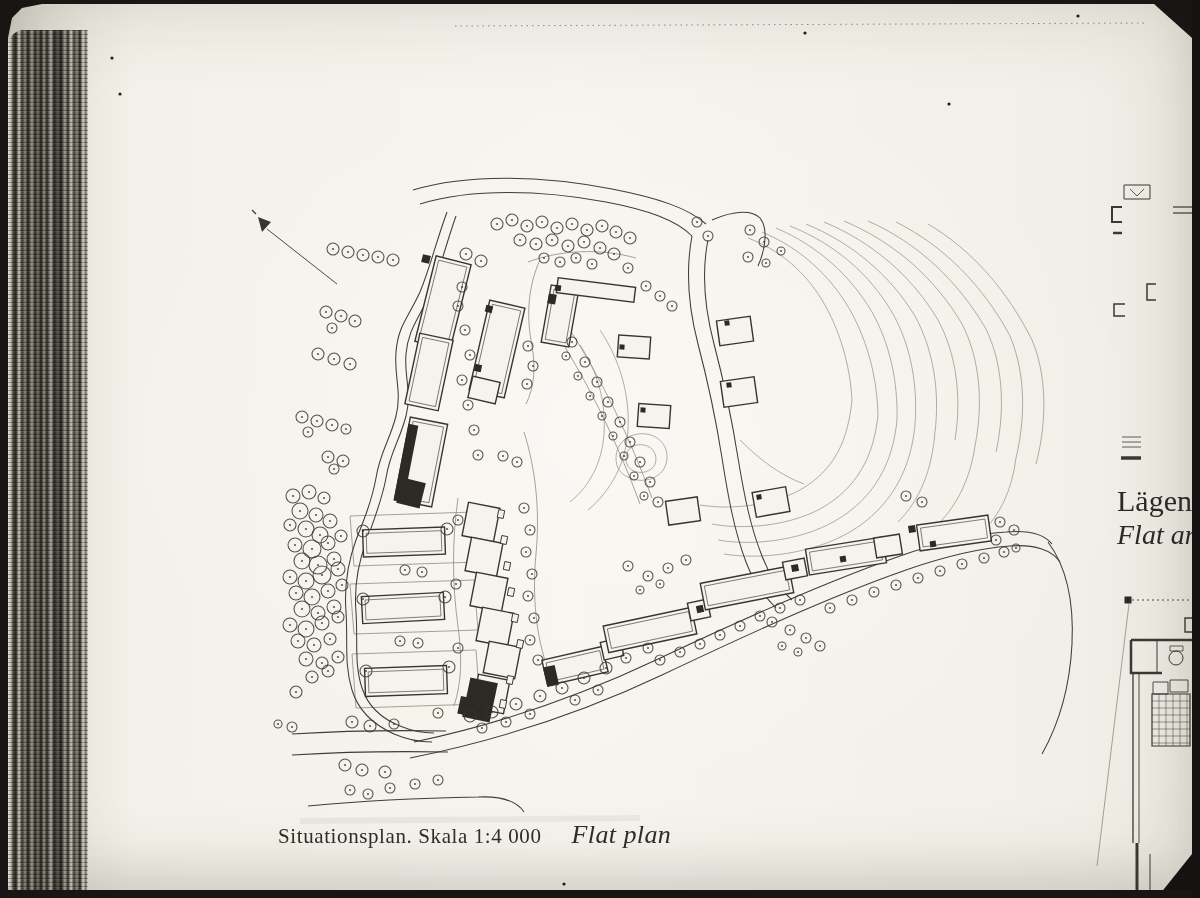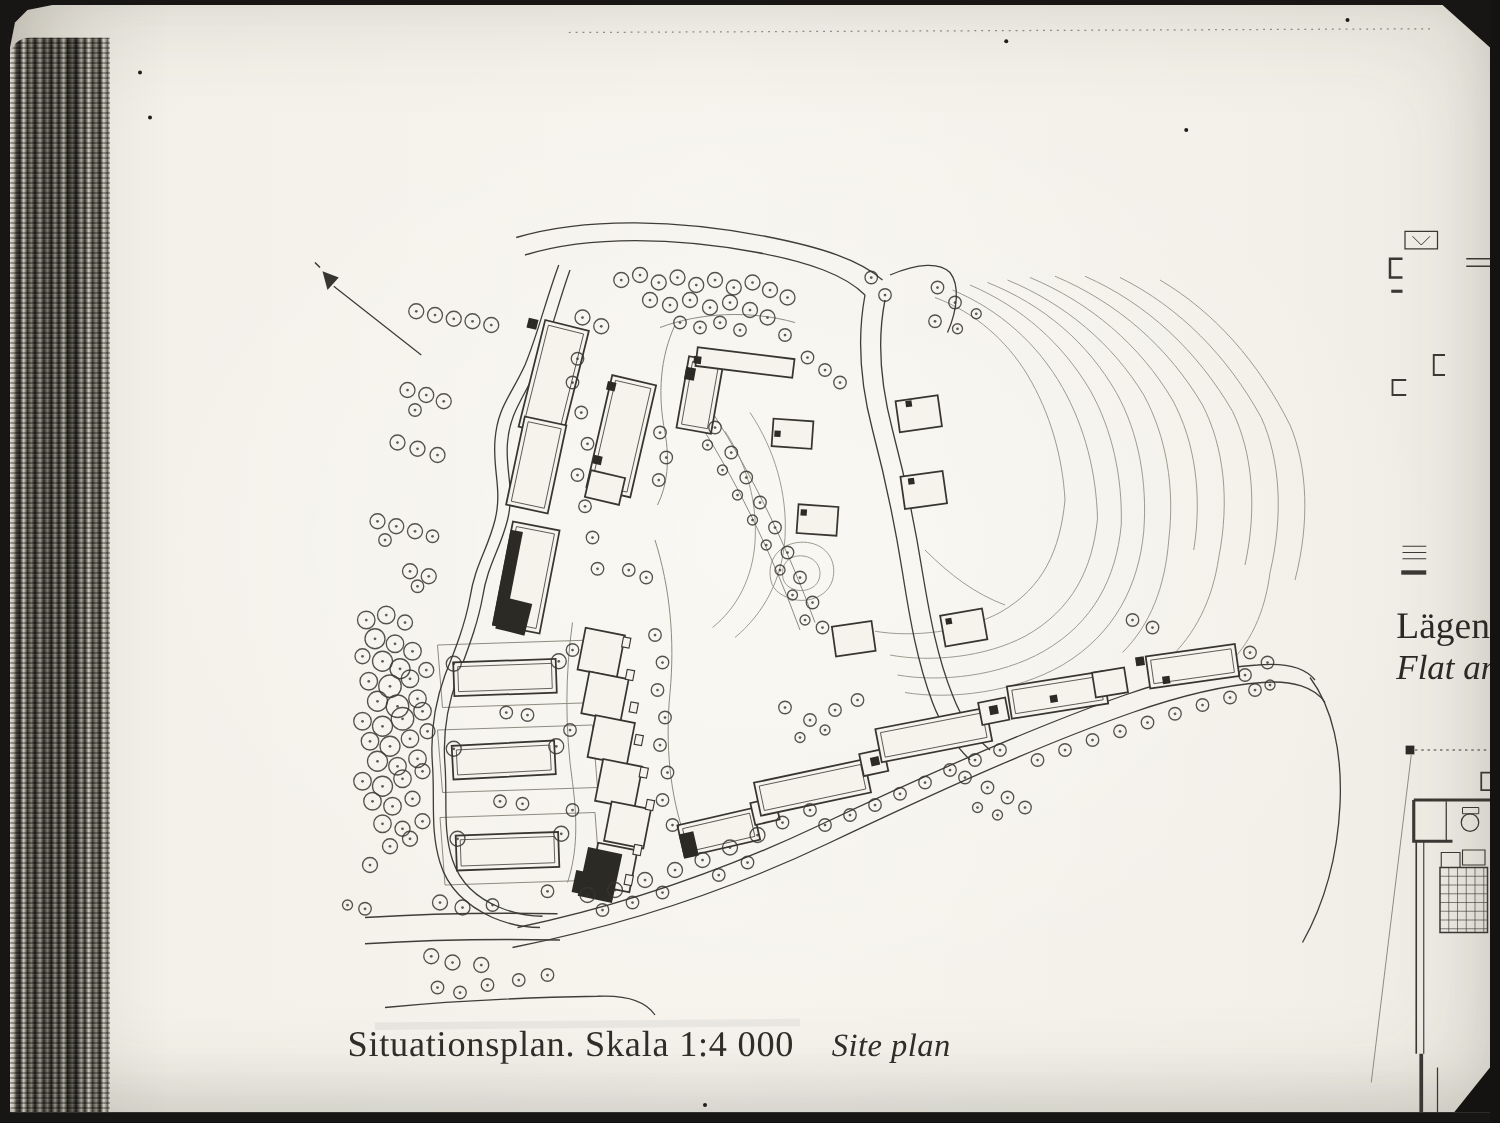--- a/index.html
+++ b/index.html
@@ -10,21 +10,21 @@
         clip-path:polygon(0 34px,4px 14px,14px 4px,34px 0,1146px 0,1184px 34px,1184px 886px,0 886px);
         box-shadow:inset 0 0 90px rgba(60,55,45,.16), inset 0 -18px 40px rgba(60,55,45,.10);}
   .fore-edge{position:absolute;left:0;top:26px;width:80px;height:860px;border-radius:16px 0 0 6px;
         background:
          repeating-linear-gradient(180deg, rgba(0,0,0,.30) 0 1px, rgba(255,255,255,.06) 1px 2px, rgba(0,0,0,0) 2px 4px),
          linear-gradient(90deg,#e7e4da 0,#bdb9ad 3px,#4a4840 5px,#23221f 8px,#d0ccc0 11px,#33322c 14px,#8b8779 17px,#1d1c1a 20px,#a09c8e 24px,#2a2925 27px,#787466 30px,#1b1b19 33px,#938f81 36px,#262521 39px,#b3afa2 43px,#201f1c 46px,#5f5c52 50px,#181817 53px,#a5a193 57px,#2d2c27 60px,#cfcbbe 63px,#403e36 66px,#8f8b7d 69px,#21201d 72px,#d8d4c8 75px,#6a675c 78px,#f0eee6 80px);}
   .vignette{position:absolute;inset:0;pointer-events:none;
         background:radial-gradient(ellipse 760px 520px at 620px 430px, rgba(255,255,255,.38), rgba(255,255,255,0) 72%);}
   .plan-svg{position:absolute;left:0;top:0;}
   .caption-row{position:absolute;left:278px;top:820px;display:flex;gap:30px;align-items:baseline;color:#2f2d28;}
-  .caption-sv{font-size:29px;letter-spacing:.6px;}
+  .caption-sv{font-size:21px;letter-spacing:.6px;}
   .caption-en{font-size:26px;font-style:italic;letter-spacing:.4px;}
   .adj-sv{position:absolute;left:1117px;top:484px;font-size:30px;color:#2b2925;white-space:nowrap;}
   .adj-en{position:absolute;left:1117px;top:519px;font-size:28px;font-style:italic;color:#2b2925;white-space:nowrap;}
   .right-strip{position:absolute;right:0;top:0;width:8px;height:898px;background:#141311;}
   .corner-wedge{position:absolute;left:1160px;top:846px;width:32px;height:44px;background:#141311;
         clip-path:polygon(100% 18%,100% 100%,10% 100%);}
 </style>
 </head>
 <body>
 
@@ -689,18 +689,18 @@
         <circle cx="120" cy="94" r="1.6" fill="#1e1d1a"></circle>
         <circle cx="112" cy="58" r="1.6" fill="#1e1d1a"></circle>
       </g>
     </svg>
 
   <div class="adj-sv">Lägenh</div>
   <div class="adj-en">Flat an</div>
 
   <div class="caption-row">
     <span class="caption-sv">Situationsplan. Skala 1:4 000</span>
-    <span class="caption-en">Site plan</span>
+    <span class="caption-en">Flat plan</span>
   </div>
 
   <div class="right-strip"></div>
   <div class="corner-wedge"></div>
 </div>
 
 </body></html>

